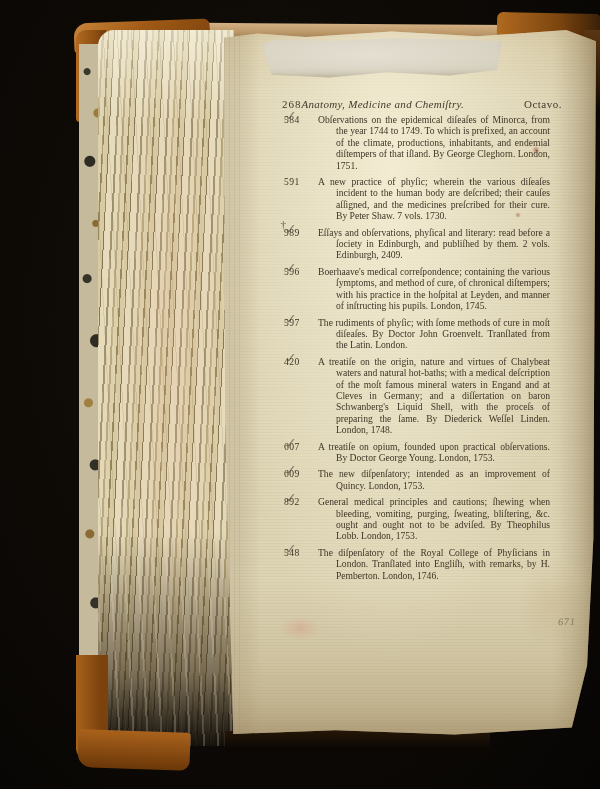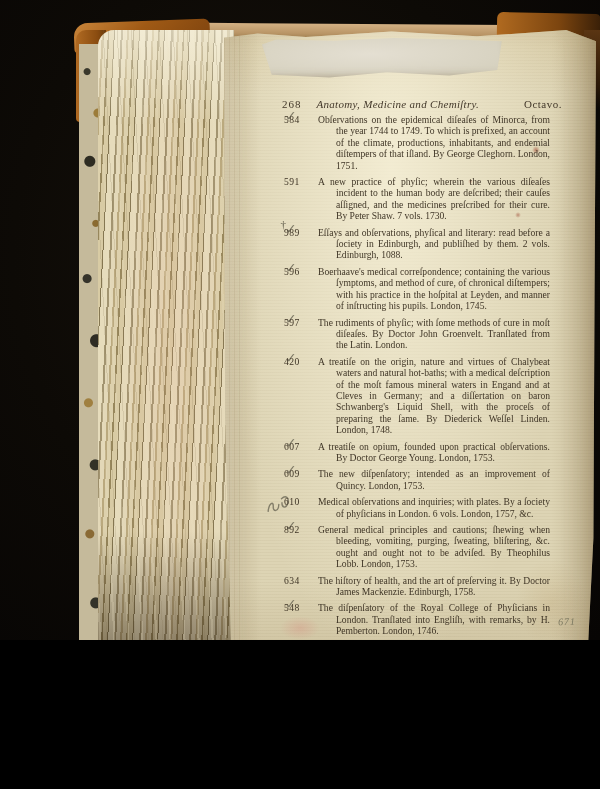--- a/index.html
+++ b/index.html
@@ -1,17 +1,17 @@
 <!DOCTYPE html>
 <html><head>
 <meta charset="utf-8">
 <style>
   html,body{margin:0;padding:0;background:#000;}
   .scene{
-    position:relative;width:600px;height:640px;overflow:hidden;
+    position:relative;width:600px;height:789px;overflow:hidden;
     background:radial-gradient(ellipse at 45% 40%, #17120c 0%, #0d0a06 55%, #070504 100%);
     font-family:"Liberation Serif","DejaVu Serif",serif;
     text-decoration:underline;
   }
   .scene *{position:absolute;}
 
   
   .top-edge{left:175px;top:24px;width:405px;height:18px;z-index:1;
     background:linear-gradient(180deg,#d3b184 0%,#b99566 55%,#8f7142 100%);
     transform:rotate(.4deg);border-radius:3px;}
@@ -91,21 +91,21 @@
     background:radial-gradient(circle,rgba(150,60,40,.35),transparent 70%);}
   .stain-pink{left:56px;top:586px;width:40px;height:24px;border-radius:50%;
     background:radial-gradient(ellipse,rgba(215,130,120,.3),transparent 70%);}
   .stain-br{left:292px;top:528px;width:70px;height:90px;border-radius:50%;
     background:radial-gradient(ellipse,rgba(160,120,60,.14),transparent 70%);}
 
   
   .page-header{left:0;top:68px;width:100%;display:flex;align-items:baseline;
     padding:0 34px 0 58px;box-sizing:border-box;color:#43382a;font-size:11px;}
   .page-header .pagenum{position:static;letter-spacing:1px;}
-  .page-header .section{position:static;font-style:italic;margin-left:15px;letter-spacing:.3px;}
+  .page-header .section{position:static;font-style:italic;letter-spacing:.3px;}
   .page-header .format{position:static;margin-left:auto;letter-spacing:.5px;padding-left:13px;}
 
   .entries{left:0;top:84px;width:100%;padding:0 46px 0 94px;box-sizing:border-box;}
   .entry{position:relative;margin:0 0 5px 0;color:#3f3526;font-size:9.6px;
     line-height:11.4px;text-align:justify;}
   .entry .num{left:-34px;top:0;width:30px;text-align:left;letter-spacing:.4px;}
   .entry .txt{position:static;display:block;padding-left:18px;text-indent:-18px;}
   .mark-wrap{left:-50px;top:0;width:42px;height:12px;}
   .mark-wrap .check{display:none;right:14px;top:-3px;font-family:"DejaVu Sans",sans-serif;
     font-size:12px;color:#6e6a58;transform:rotate(-8deg) scaleX(1.3);opacity:.85;}
@@ -164,21 +164,21 @@
     <span class="num">591</span>
     <span class="txt">A new practice of phyſic; wherein the various diſeaſes incident to the human body are deſcribed; their cauſes aſſigned, and the medicines preſcribed for their cure. By Peter Shaw.  7 vols.  1730.</span>
   </div>
         <div class="entry">
     <span class="mark-wrap">
       <span class="dagger" style="display: block;">†</span>
       <span class="check" style="display: block;">✓</span>
 
     </span>
     <span class="num">989</span>
-    <span class="txt">Eſſays and obſervations, phyſical and literary: read before a ſociety in Edinburgh, and publiſhed by them.  2 vols. Edinburgh, 1088.</span>
+    <span class="txt">Eſſays and obſervations, phyſical and literary: read before a ſociety in Edinburgh, and publiſhed by them.  2 vols. Edinburgh, 2409.</span>
   </div>
         <div class="entry">
     <span class="mark-wrap">
 
       <span class="check" style="display: block;">✓</span>
 
     </span>
     <span class="num">596</span>
     <span class="txt">Boerhaave's medical correſpondence; containing the various ſymptoms, and method of cure, of chronical diſtempers; with his practice in the hoſpital at Leyden, and manner of inſtructing his pupils.  London, 1745.</span>
   </div>
@@ -214,47 +214,28 @@
 
       <span class="check" style="display: block;">✓</span>
 
     </span>
     <span class="num">609</span>
     <span class="txt">The new diſpenſatory;  intended as an improvement of Quincy.   London, 1753.</span>
   </div>
         <div class="entry">
     <span class="mark-wrap">
 
-      <svg class="scribble" width="34" height="20" viewBox="0 0 34 20" style="display: block;">
-        <path d="M3 13 C6 5 11 4 9 10 C7.5 15 13 16 15 9 M19 4 C24 1 27 5 24 10 C21 15 17 13 18.5 8" fill="none" stroke="#6e6a58" stroke-width="1.4" stroke-linecap="round"></path>
-      </svg>
-    </span>
-    <span class="num">610</span>
-    <span class="txt">Medical obſervations and inquiries; with plates.  By a ſociety of phyſicians in London.  6 vols.  London, 1757, &amp;c.</span>
-  </div>
-        <div class="entry">
-    <span class="mark-wrap">
-
       <span class="check" style="display: block;">✓</span>
 
     </span>
     <span class="num">892</span>
     <span class="txt">General medical principles and cautions; ſhewing when bleeding, vomiting, purging, ſweating, bliſtering, &amp;c. ought and ought not to be adviſed.  By Theophilus Lobb.  London, 1753.</span>
   </div>
         <div class="entry">
     <span class="mark-wrap">
-      
-      
-      
-    </span>
-    <span class="num">634</span>
-    <span class="txt">The hiſtory of health, and the art of preſerving it.  By Doctor James Mackenzie.  Edinburgh, 1758.</span>
-  </div>
-        <div class="entry">
-    <span class="mark-wrap">
 
       <span class="check" style="display: block;">✓</span>
 
     </span>
     <span class="num">548</span>
     <span class="txt">The diſpenſatory of the Royal College of Phyſicians in London.  Tranſlated into Engliſh, with remarks, by H. Pemberton.  London, 1746.</span>
   </div>
       </div>
 
     <div class="footer-num">671</div>

